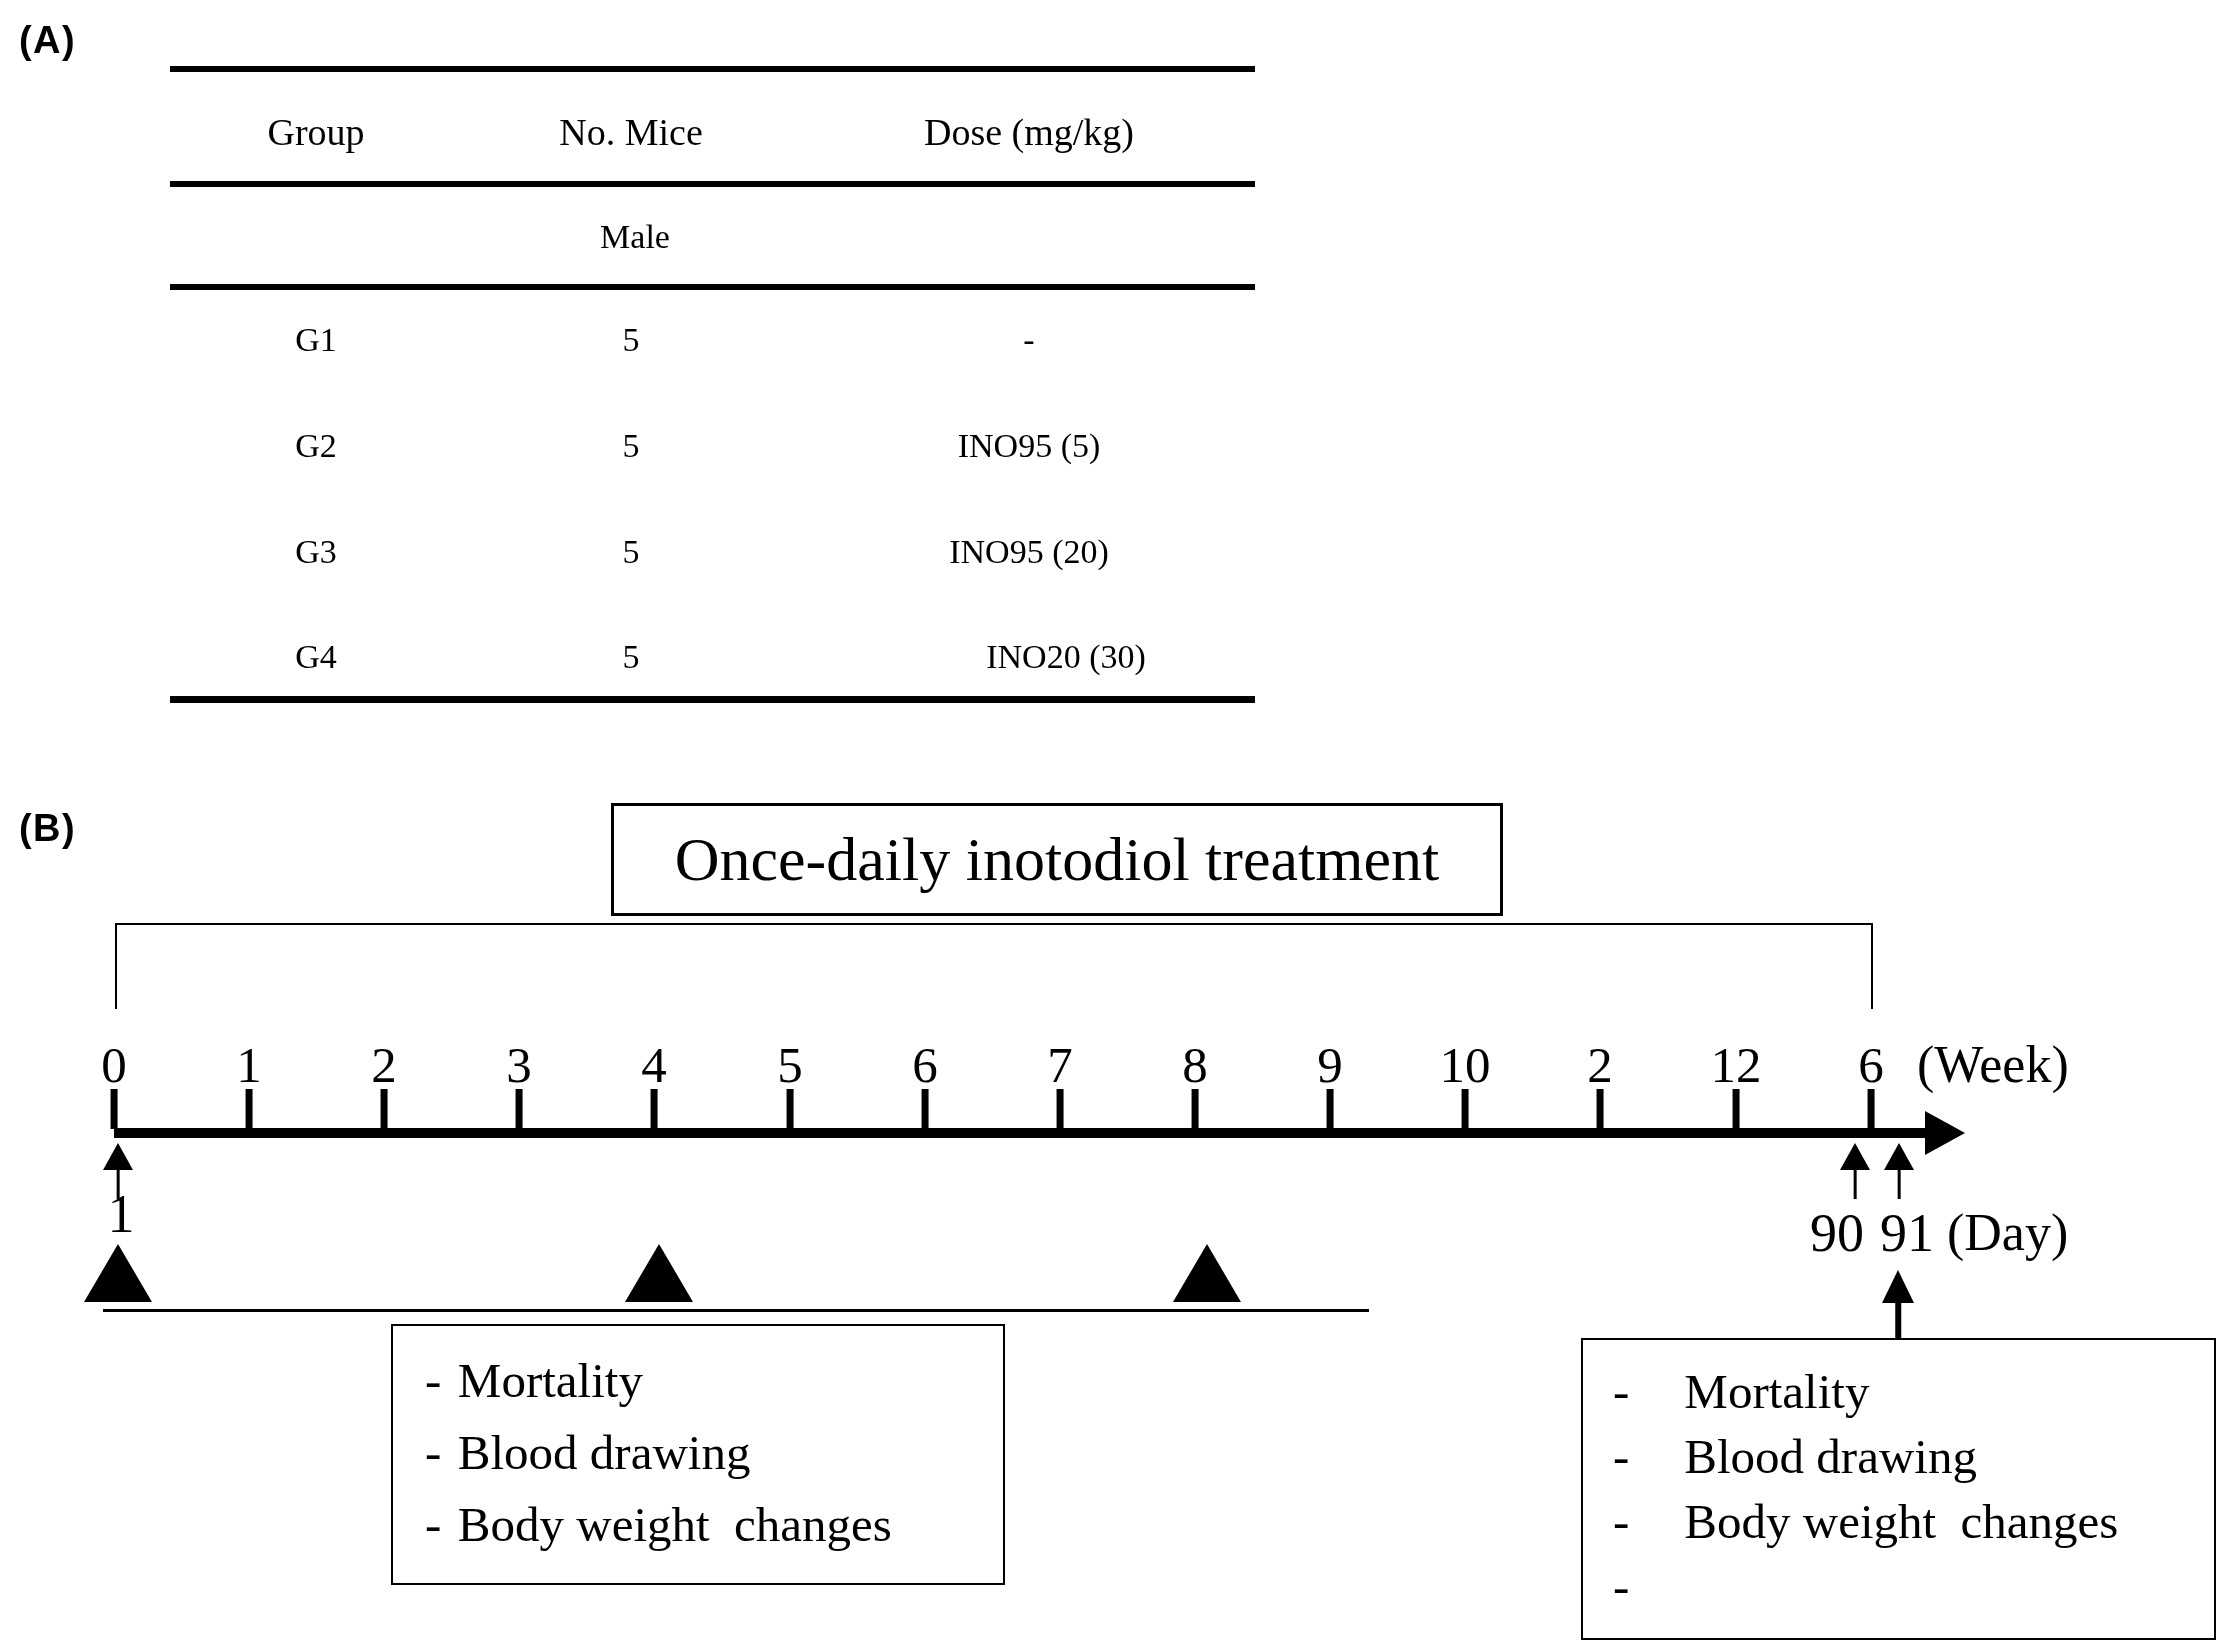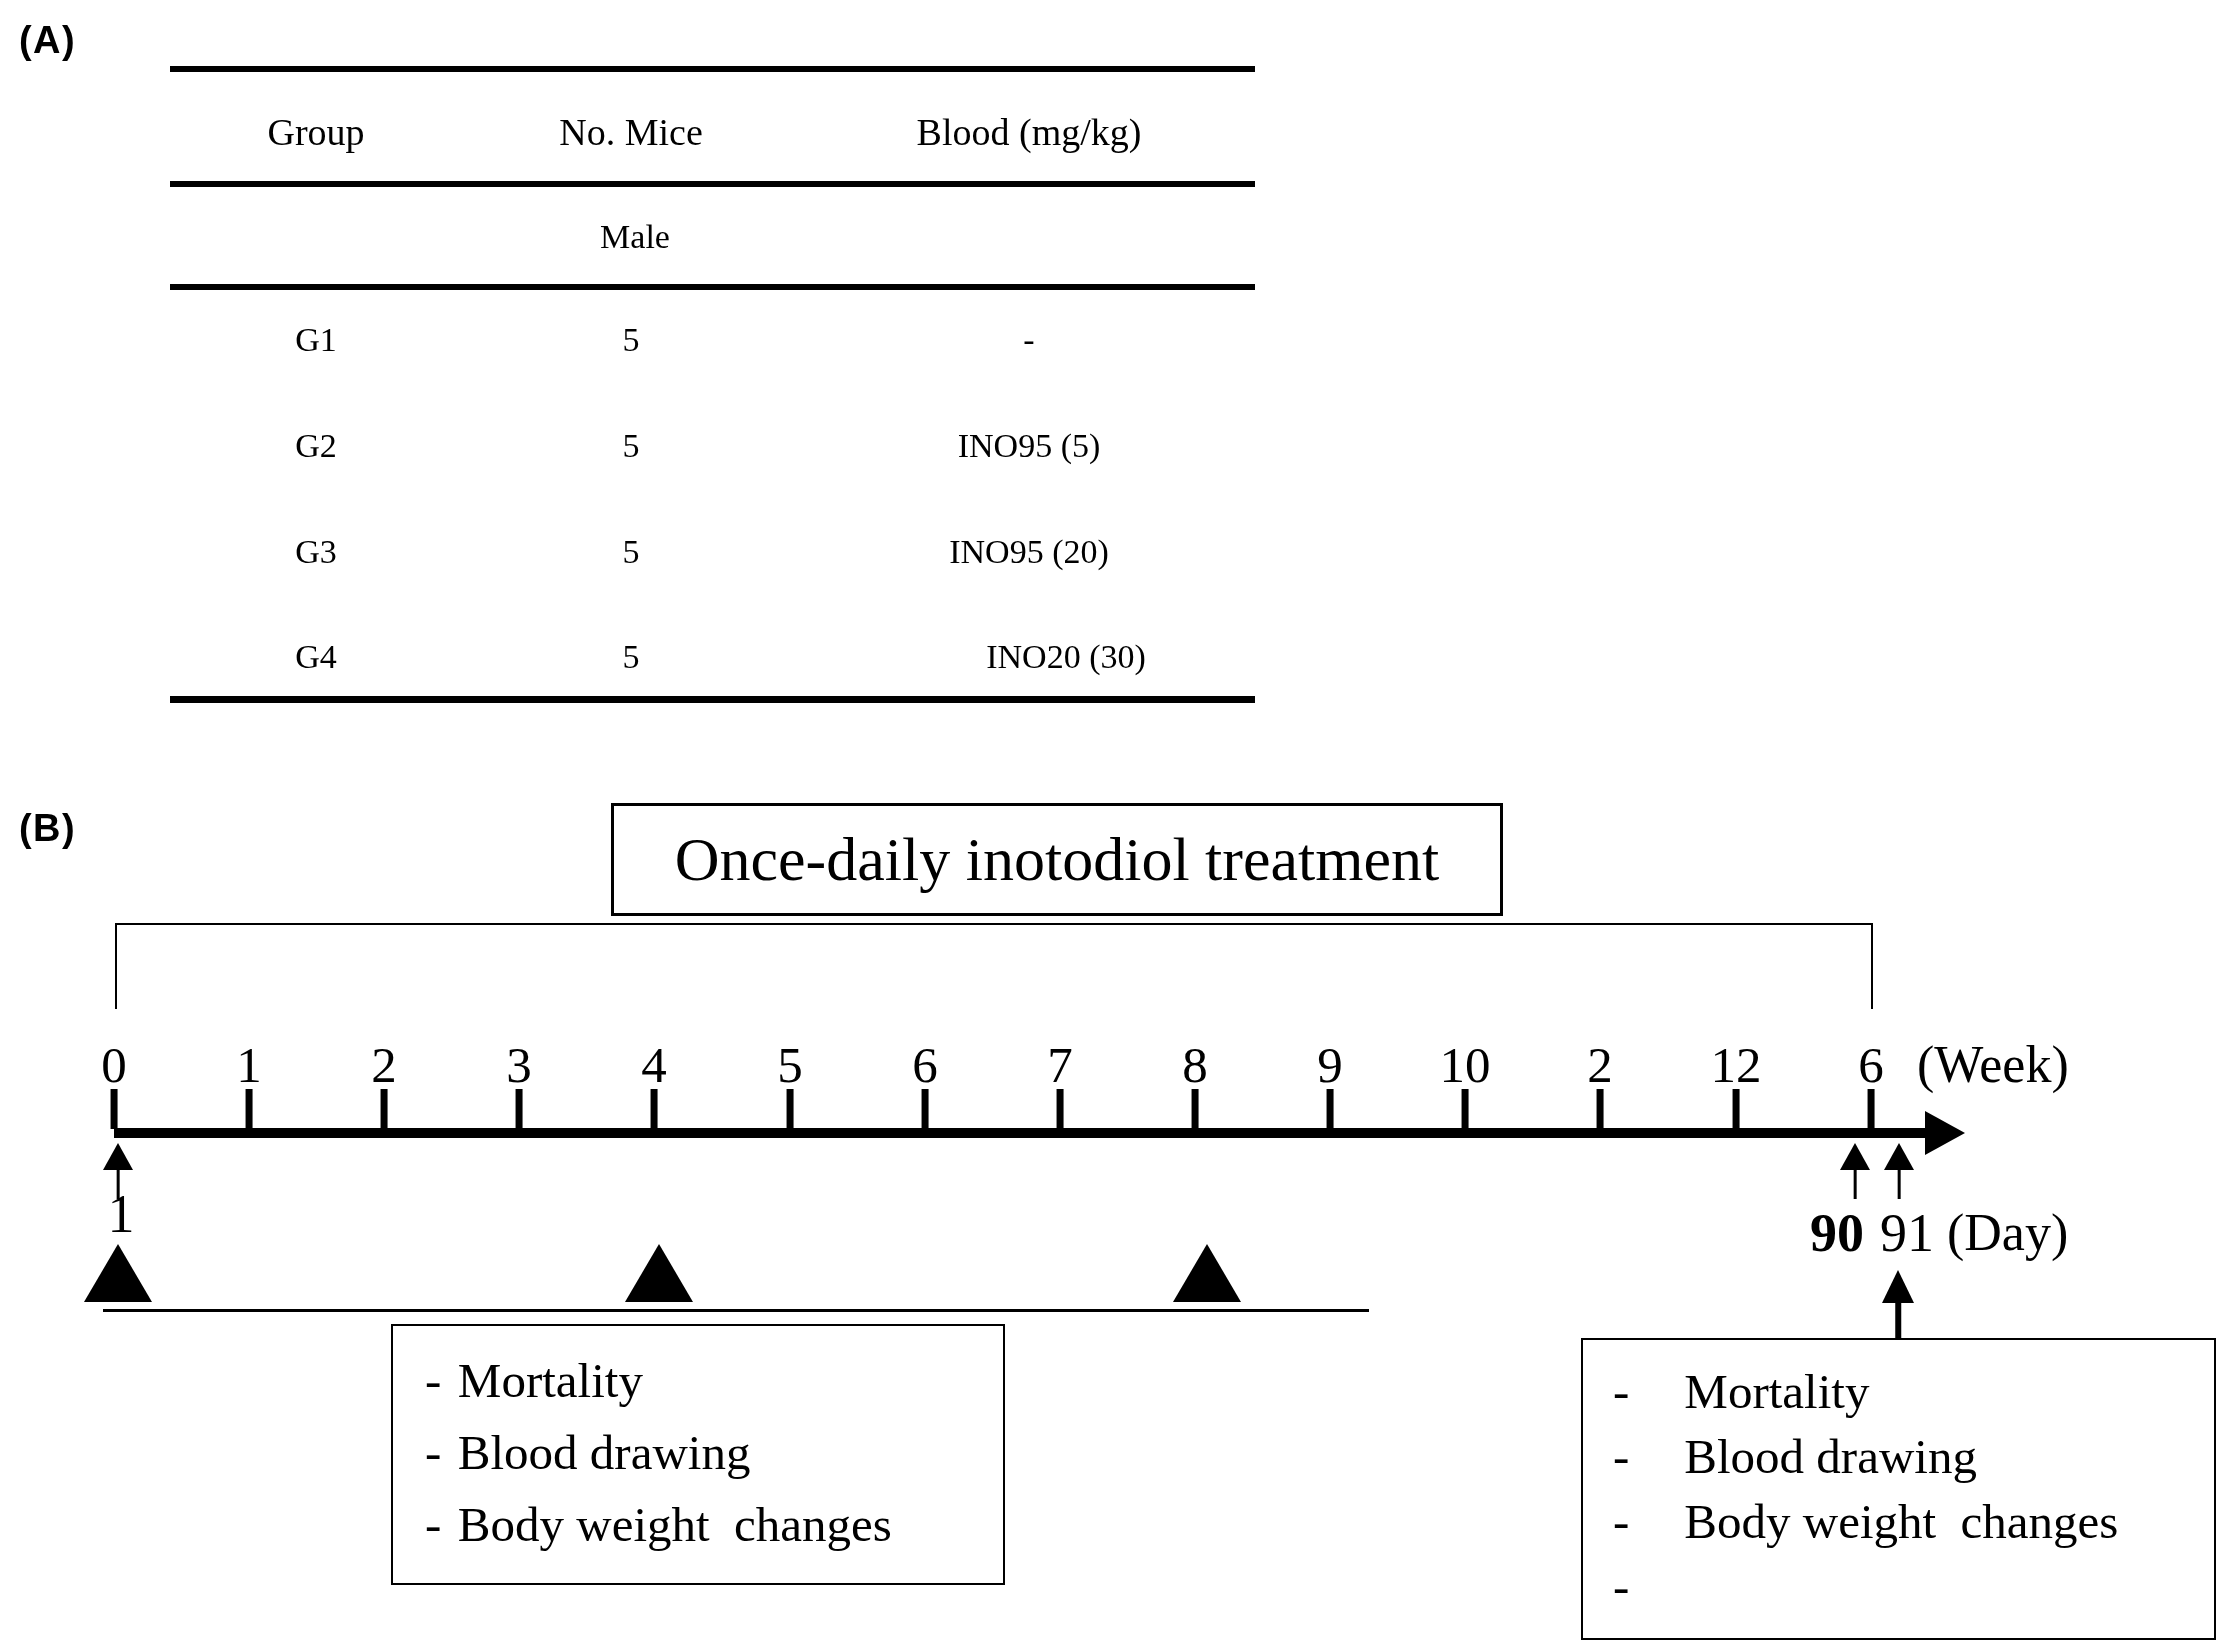--- a/index.html
+++ b/index.html
@@ -82,21 +82,21 @@
 
   <div class="panel-label" style="left:19px;top:20.6px;">(A)</div>
 
   <div class="rule" style="left:170px;top:66px;width:1085px;height:5.5px;"></div>
   <div class="rule" style="left:170px;top:181px;width:1085px;height:5.5px;"></div>
   <div class="rule" style="left:170px;top:284px;width:1085px;height:5.5px;"></div>
   <div class="rule" style="left:170px;top:696px;width:1085px;height:6.9px;"></div>
 
   <div class="ctr hdr" style="left:316px;top:132px;">Group</div>
   <div class="ctr hdr" style="left:631px;top:132px;">No. Mice</div>
-  <div class="ctr hdr" style="left:1029px;top:132px;">Blood (mg/kg)</div>
+  <div class="ctr hdr" style="left:1029px;top:132px;">Dose (mg/kg)</div>
 
   <div class="ctr cell" style="left:635px;top:237px;">Male</div>
 
   <div>
     <div class="ctr cell" style="left:316px;top:340px;">G1</div>
     <div class="ctr cell" style="left:631px;top:340px;">5</div>
     <div class="ctr cell" style="left:1029px;top:340px;">-</div>
   </div>
   <div>
     <div class="ctr cell" style="left:316px;top:446px;">G2</div>
@@ -157,21 +157,21 @@
   <div class="unit" style="left:1917px;top:1065px;text-align:right;">(Week)</div>
 
   <div class="up-head-s" style="left:118px;"></div>
   <div class="up-shaft-s" style="left:118px;"></div>
   <div class="ctr daylbl" style="left:121px;top:1214px;">1</div>
 
   <div class="up-head-s" style="left:1855px;"></div>
   <div class="up-shaft-s" style="left:1855px;"></div>
   <div class="up-head-s" style="left:1899px;"></div>
   <div class="up-shaft-s" style="left:1899px;"></div>
-  <div class="ctr daylbl" style="left:1837px;top:1233px;font-weight:bold;">90</div>
+  <div class="ctr daylbl" style="left:1837px;top:1233px;">90</div>
   <div class="ctr daylbl" style="left:1907px;top:1233px;">91</div>
   <div class="unit" style="left:1947px;top:1233px;">(Day)</div>
 
   <div class="marker-tri" style="left:118px;"></div>
   <div class="marker-tri" style="left:659px;"></div>
   <div class="marker-tri" style="left:1207px;"></div>
   <div class="sample-line"></div>
 
   <div id="interim-box" class="note-box">
     <ul>

